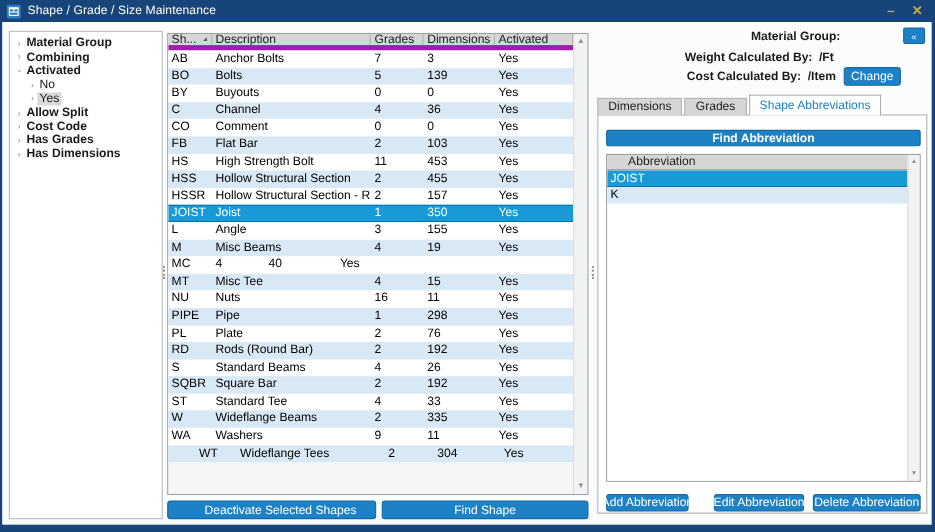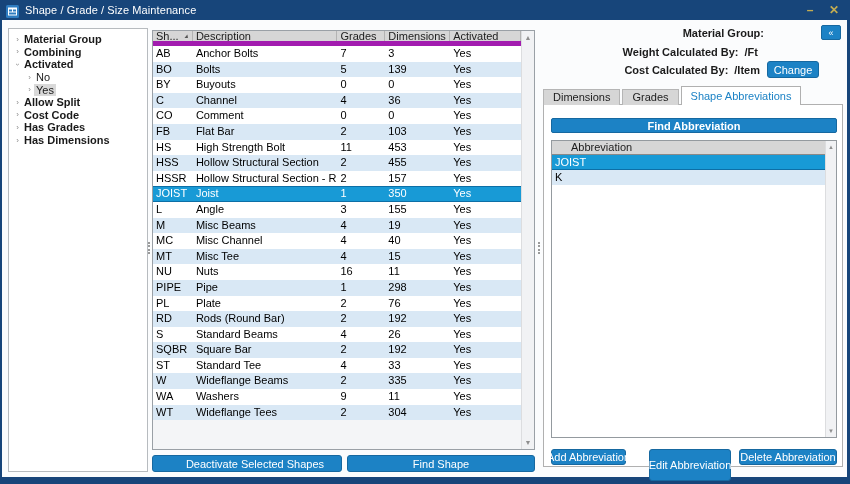--- a/index.html
+++ b/index.html
@@ -84,21 +84,21 @@
   .abbrev-head { position:absolute; left:0; top:0; right:11px; height:14px; background:#d6d6d6;
                  border-bottom:1px solid #898989; font-size:11px; line-height:13px; padding-left:19px; color:#1c1c1c; }
   .abbrev-body { position:absolute; left:0; top:14px; right:11px; bottom:0; background:#fff; }
   .ab-row { height:15px; line-height:15px; font-size:11px; padding-left:3px; background:#fff; }
   .ab-row.alt { background:var(--altrow,#d9e8f5); }
   .ab-row.sel { background:var(--selrow,#189ad6); color:#fff; box-shadow:inset 0 -1px 0 #0d6fa6; }
   .vscroll.slim { width:11px; }
   .vscroll.slim .arrow { width:10px; font-size:6px; }
 
   .add-btn  { left:7px;   top:344px; width:75px;  height:16px; }
-  .edit-btn { left:105px; top:344px; width:82px;  height:32px; }
+  .edit-btn { left:105px; top:344px; width:82px;  height:16px; }
   .del-btn  { left:195px; top:344px; width:98px;  height:16px; }
 </style>
 </head>
 <body>
 
 <div class="window">
 
   <div class="titlebar">
     <span class="app-icon">
       <svg width="13" height="13" viewBox="0 0 13 13">
@@ -255,21 +255,20 @@
           </div>
           <div class="tr alt">
             <div class="td" style="width: 40px;">M</div>
             <div class="td" style="width: 145px;">Misc Beams</div>
             <div class="td" style="width: 48px;">4</div>
             <div class="td" style="width: 65px;">19</div>
             <div class="td" style="width: 71px;">Yes</div>
           </div>
           <div class="tr">
             <div class="td" style="width: 40px;">MC</div>
-            <div class="td" style="width: 145px;">Misc Channel</div>
             <div class="td" style="width: 48px;">4</div>
             <div class="td" style="width: 65px;">40</div>
             <div class="td" style="width: 71px;">Yes</div>
           </div>
           <div class="tr alt">
             <div class="td" style="width: 40px;">MT</div>
             <div class="td" style="width: 145px;">Misc Tee</div>
             <div class="td" style="width: 48px;">4</div>
             <div class="td" style="width: 65px;">15</div>
             <div class="td" style="width: 71px;">Yes</div>
@@ -331,21 +330,21 @@
             <div class="td" style="width: 71px;">Yes</div>
           </div>
           <div class="tr">
             <div class="td" style="width: 40px;">WA</div>
             <div class="td" style="width: 145px;">Washers</div>
             <div class="td" style="width: 48px;">9</div>
             <div class="td" style="width: 65px;">11</div>
             <div class="td" style="width: 71px;">Yes</div>
           </div>
           <div class="tr alt">
-            <div class="td" style="width: 40px;">WT</div>
+            <div class="td" style="width: 40px; margin-left: 25px;">WT</div>
             <div class="td" style="width: 145px;">Wideflange Tees</div>
             <div class="td" style="width: 48px;">2</div>
             <div class="td" style="width: 65px;">304</div>
             <div class="td" style="width: 71px;">Yes</div>
           </div>
         </div>
       <div class="vscroll">
         <span class="arrow up">▲</span>
         <span class="arrow down">▼</span>
       </div>

